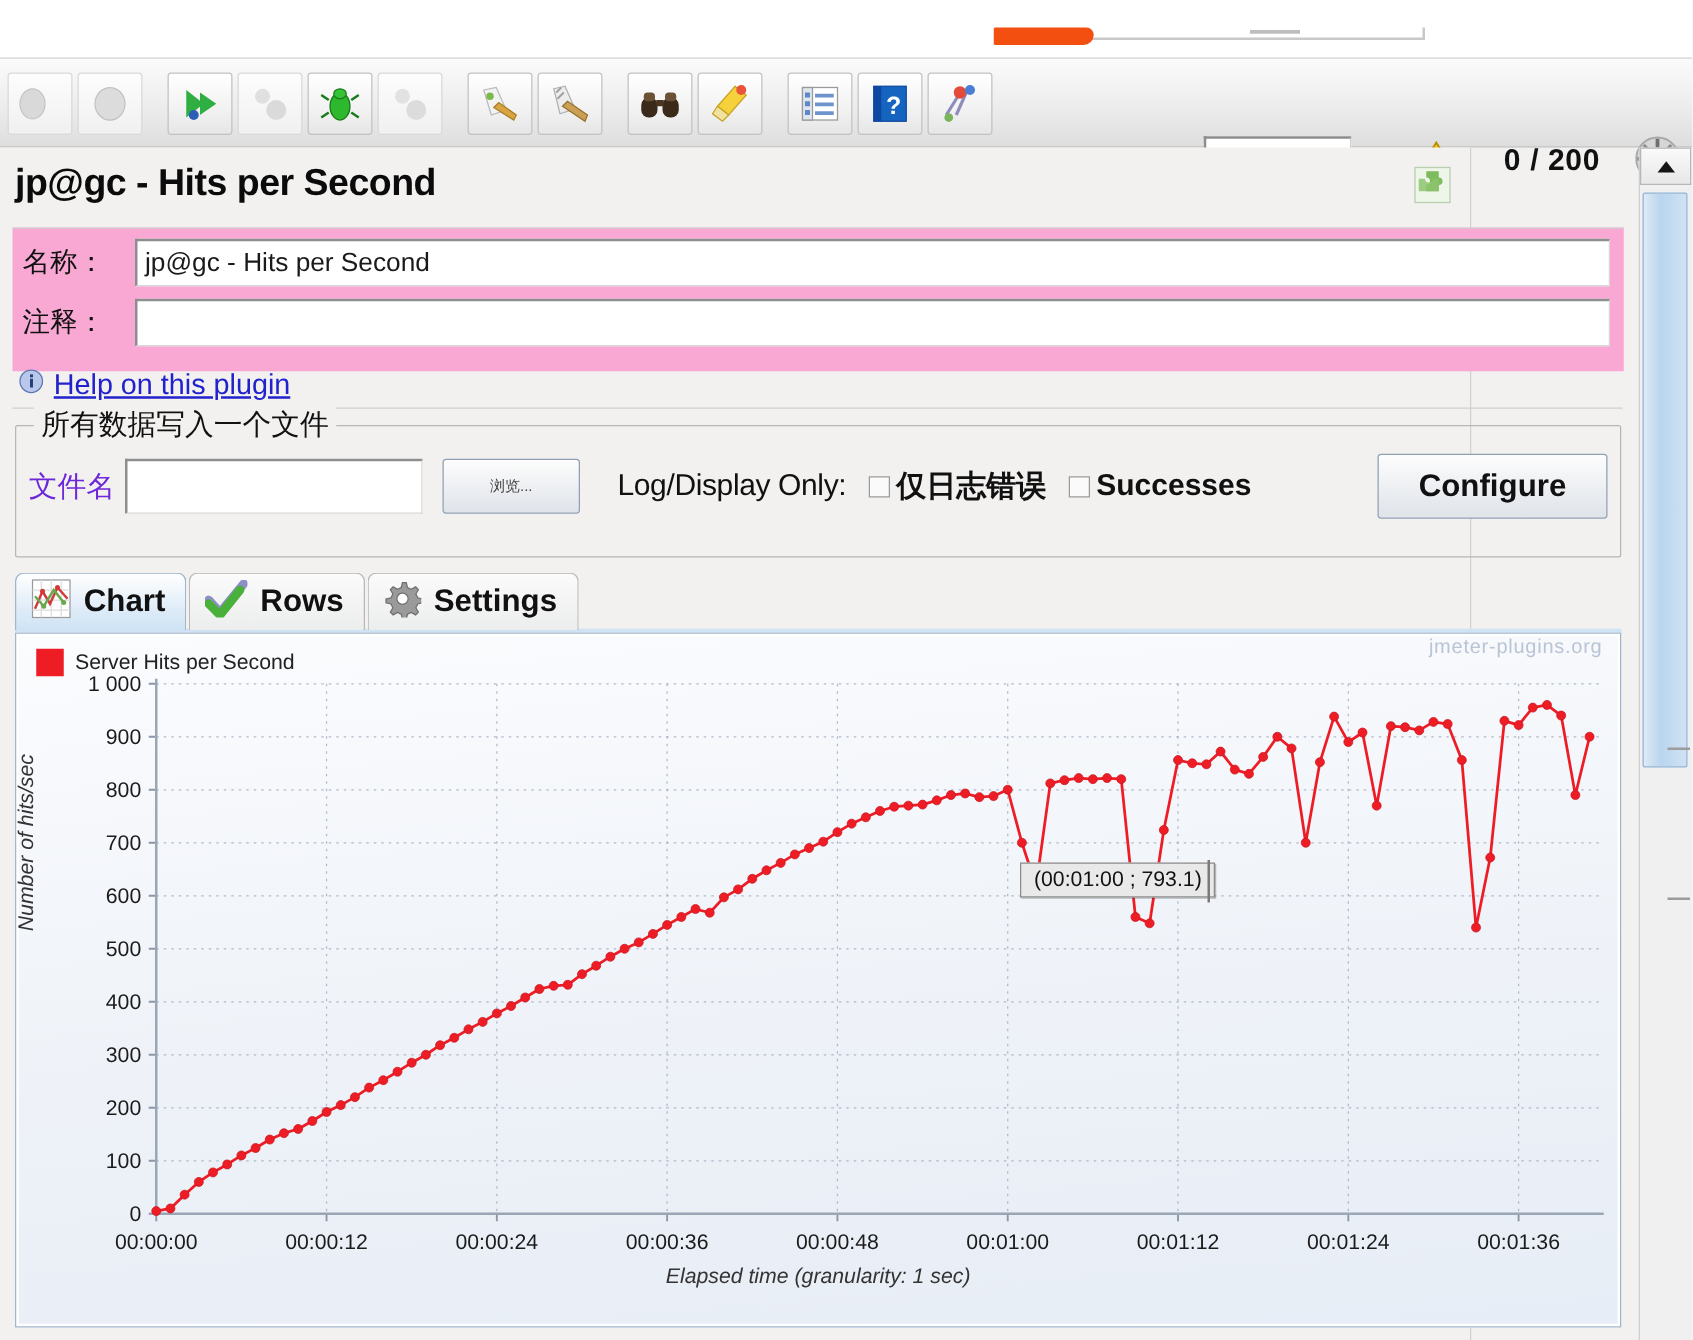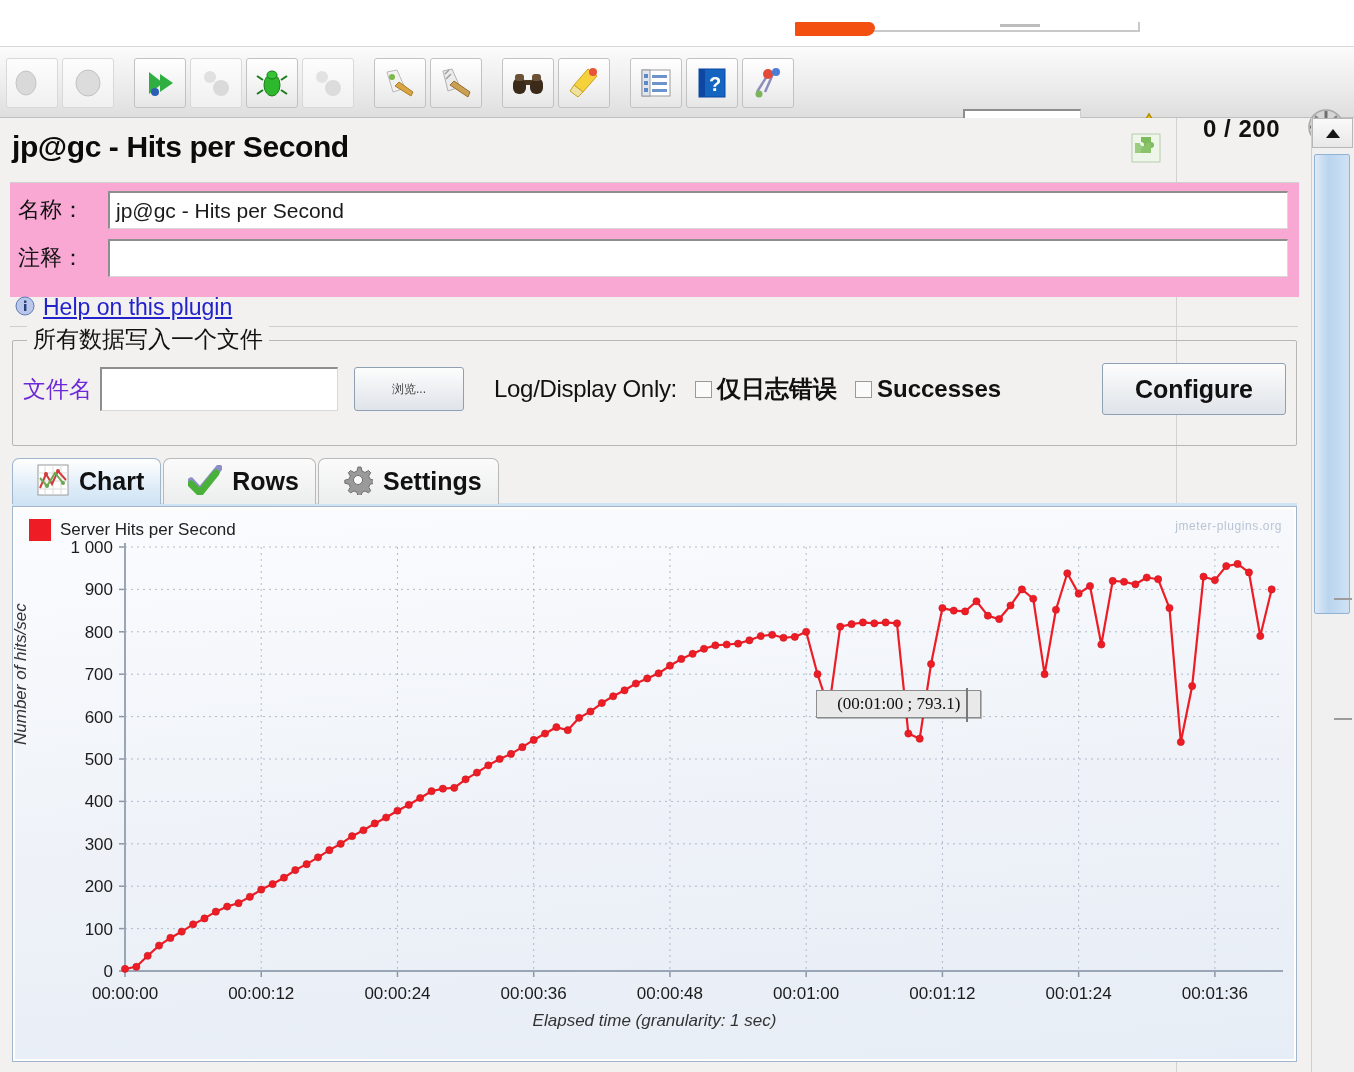--- a/index.html
+++ b/index.html
@@ -84,45 +84,45 @@
   .browse-btn { width:110px; height:44px; margin-left:16px; font-size:12px; color:#444; }
   .logdisp { font-size:24px; font-weight:normal; color:#111; margin-left:30px; letter-spacing:-0.3px; }
   .cbx { width:17px; height:17px; background:#fafafa; border:1px solid #9a9a9a; display:inline-block;
       margin-right:5px; vertical-align:middle; }
   .cblabel { font-size:24px; font-weight:bold; color:#111; display:flex; align-items:center; margin-left:18px; }
   .configure-btn { width:184px; height:52px; font-size:25px; font-weight:bold;
       position:absolute; right:10px; top:22px; }
 
   
   .tabs { position:absolute; left:12px; top:340px; width:1285px; height:46px; display:flex; align-items:flex-end; }
-  .tab { height:46px; display:flex; align-items:center; gap:10px; padding:0 16px 0 24px;
+  .tab { height:46px; display:flex; align-items:center; gap:10px; padding:0 16px 0 12px;
       border:1px solid #b9b9b9; border-bottom:none; border-radius:7px 7px 0 0;
       background: linear-gradient(#fbfbfb, #eceded); margin-right:2px; position:relative; }
   .tab.active { background: linear-gradient(#ffffff, #dbeaf7 70%, #cfe3f5); border-color:#9fb6cd; z-index:3; }
   .tab-label { font-size:25px; font-weight:bold; color:#111; }
   .tabs-underline { position:absolute; left:12px; top:385px; width:1285px; height:3px; background:#cfe3f5; }
 
   
   .chart-panel { position:absolute; left:12px; top:388px; width:1285px; height:556px;
       background:#ffffff; border:1px solid #9fb6cd; }
   .chart-inner { position:absolute; left:2px; top:2px; width:1279px; height:550px;
       background: linear-gradient(175deg,#fbfcfe 0%, #eef2f8 55%, #e7edf6 100%); }
   .legend { position:absolute; left:14px; top:10px; display:flex; align-items:center; gap:9px; }
   .legend-swatch { width:22px; height:22px; background:#ee1c25; }
   .legend-text { font-size:17px; color:#222; }
-  .watermark { position:absolute; right:12px; top:10px; font-size:12px; color:#b9c4d4; letter-spacing:0.6px; }
+  .watermark { position:absolute; right:12px; top:0; font-size:16px; color:#b9c4d4; letter-spacing:0.6px; }
   .ylabel { position:absolute; left:-4px; top:236px; transform:rotate(-90deg); transform-origin:left top;
       font-size:17px; font-style:italic; color:#333; white-space:nowrap; }
   .xlabel { position:absolute; left:0; right:0; bottom:-34px; text-align:center;
       font-size:17px; font-style:italic; color:#333; }
   svg.plot { position:absolute; left:0; top:0; }
   .tick-txt { font-size:17px; fill:#1b1b1b; font-family:"Liberation Sans", sans-serif; }
   .tooltip { position:absolute; background:#e9e9e9; border:1px solid #8c8c8c;
-      font-size:17px; color:#111; padding:3px 20px; white-space:nowrap;
-      box-shadow: 1px 1px 0 rgba(0,0,0,.25); font-family: Liberation Serif, serif; }
+      font-size:17px; color:#111; padding:3px 10px; white-space:nowrap;
+      box-shadow: 1px 1px 0 rgba(0,0,0,.25); }
   .tooltip-caret { position:absolute; width:2px; background:#7a7a7a; }
 
   
   .sb { position:absolute; right:0; top:118px; width:43px; height:954px;
       background:#f0f0f0; border-left:1px solid #cfcfcf; }
   .sb-arrow { width:41px; height:30px; background:linear-gradient(#fafafa,#e8e8e8);
       border:1px solid #b7b7b7; display:flex; align-items:center; justify-content:center; }
   .sb-thumb { position:absolute; left:2px; top:36px; width:36px; height:460px;
       background: linear-gradient(90deg,#dfeaf6,#b9d5ee 40%, #cfe2f4);
       border:1px solid #90b2d4; border-radius:2px; }

